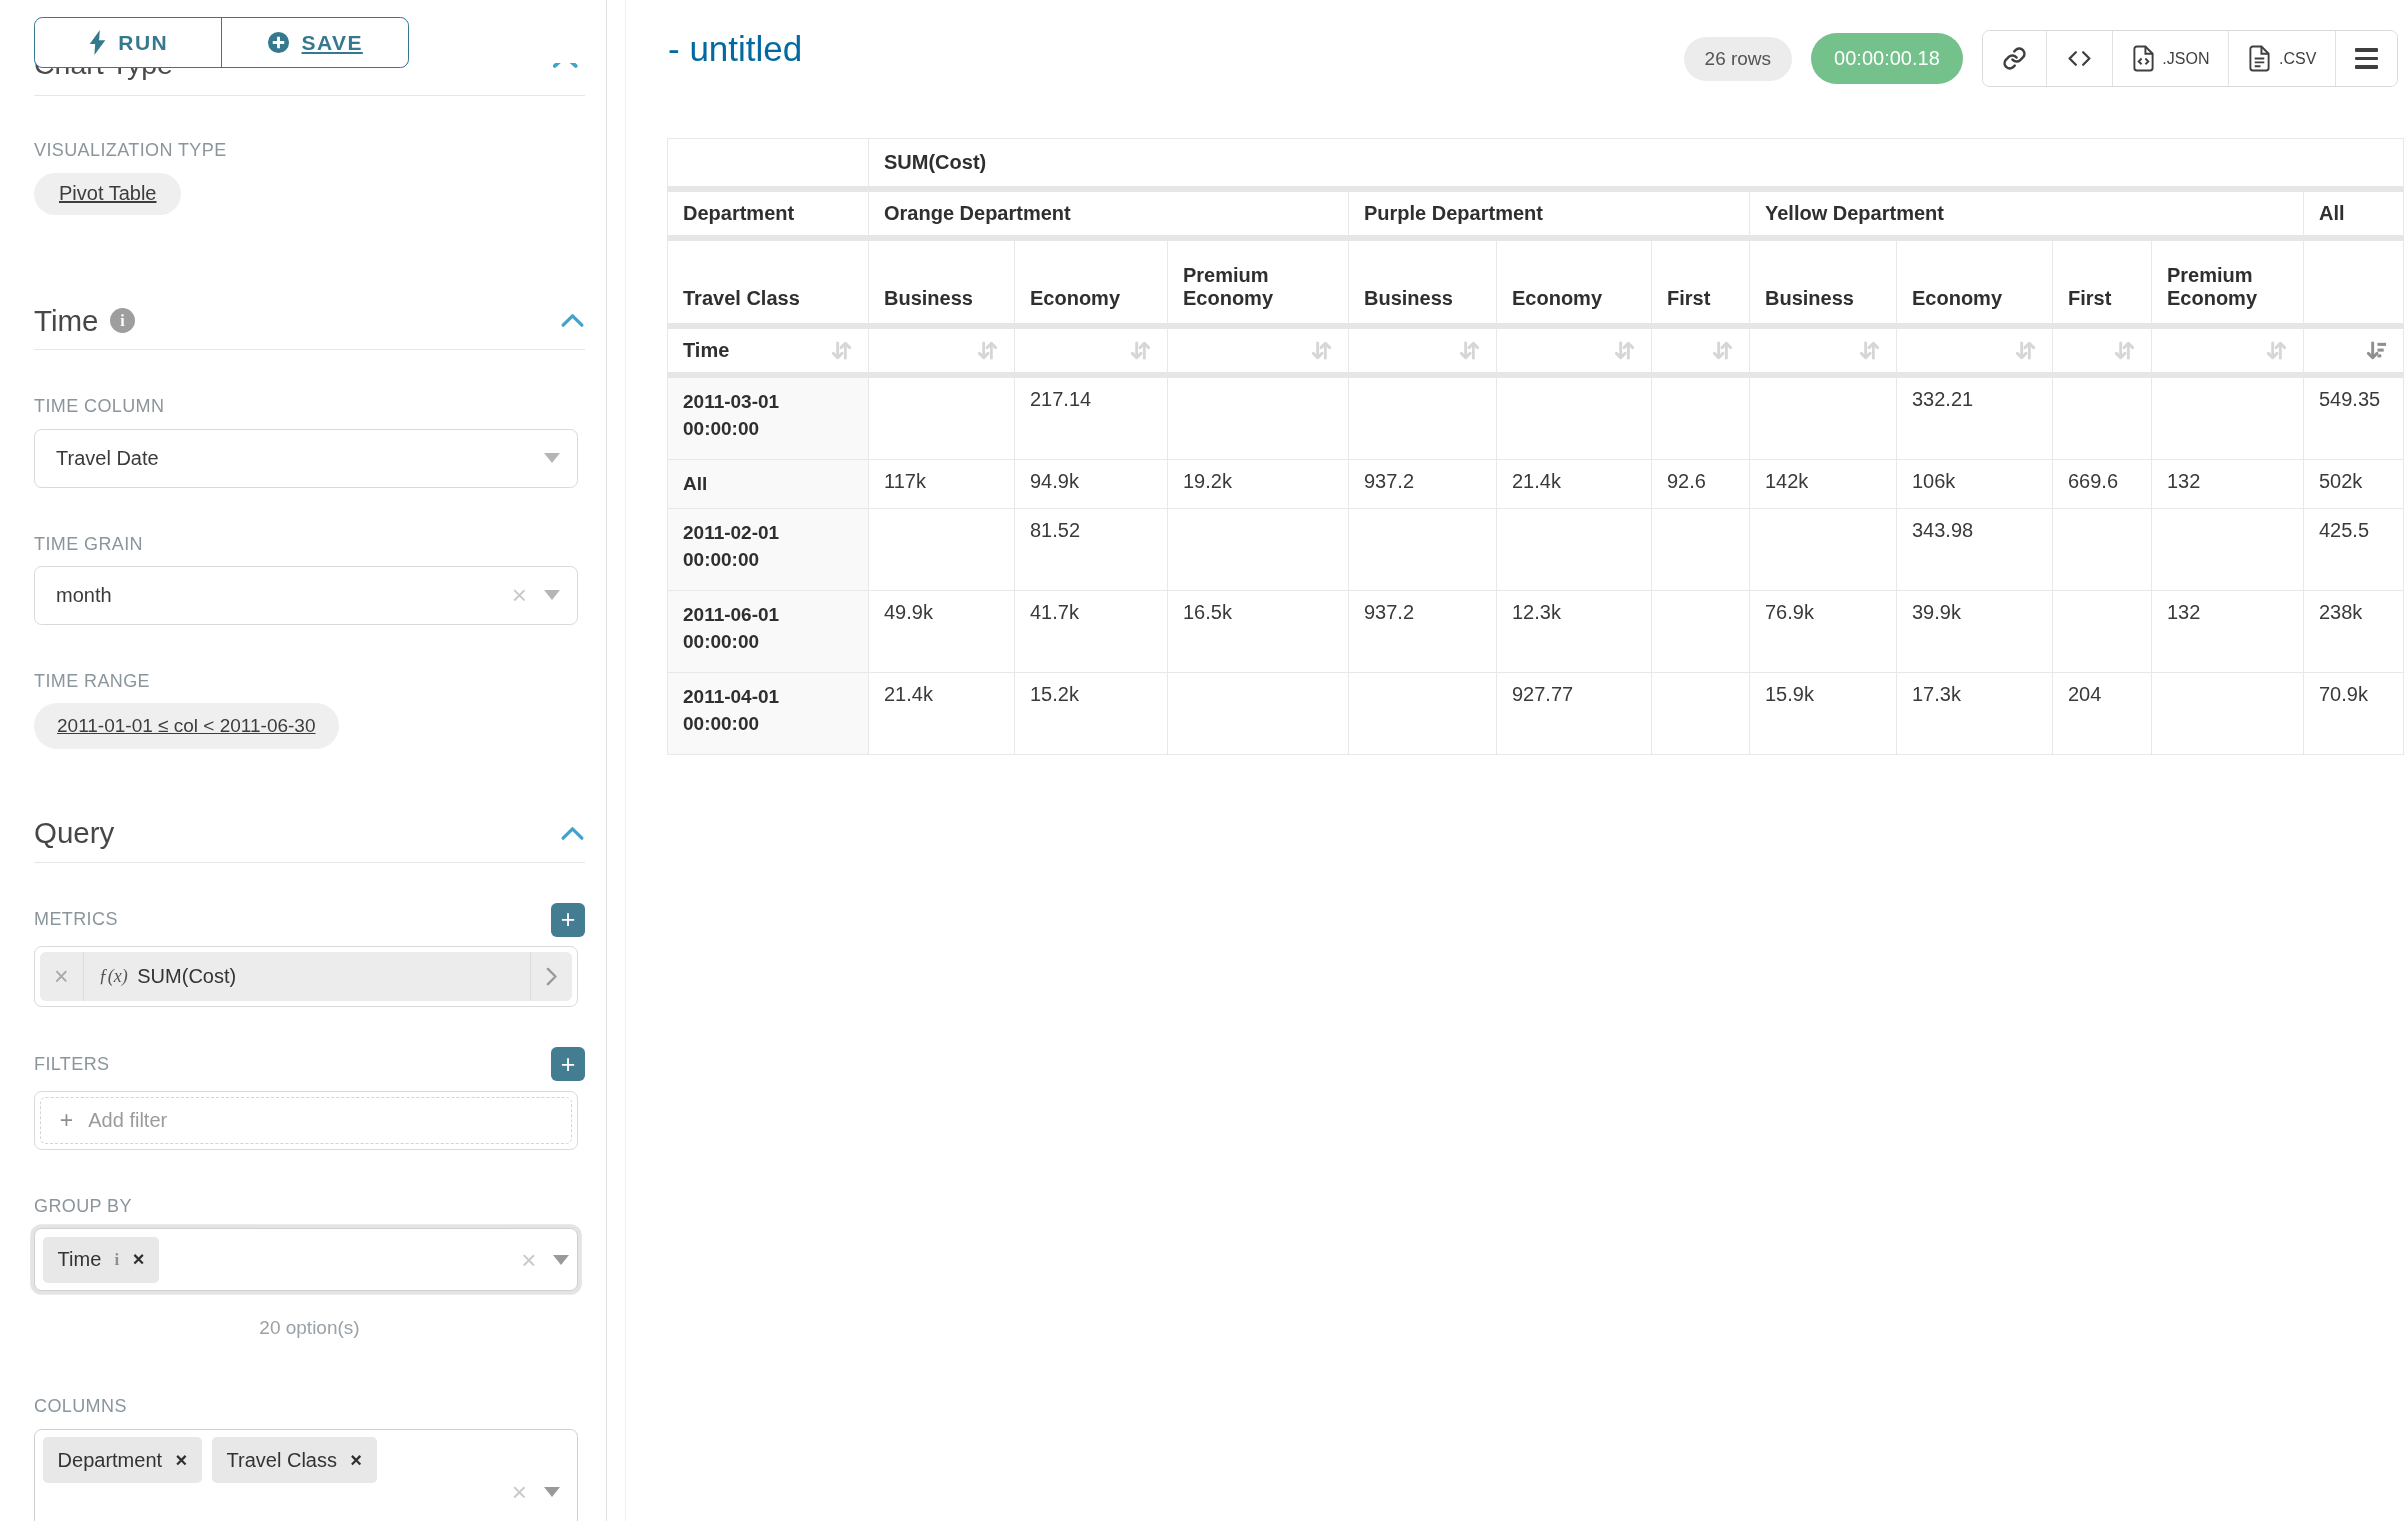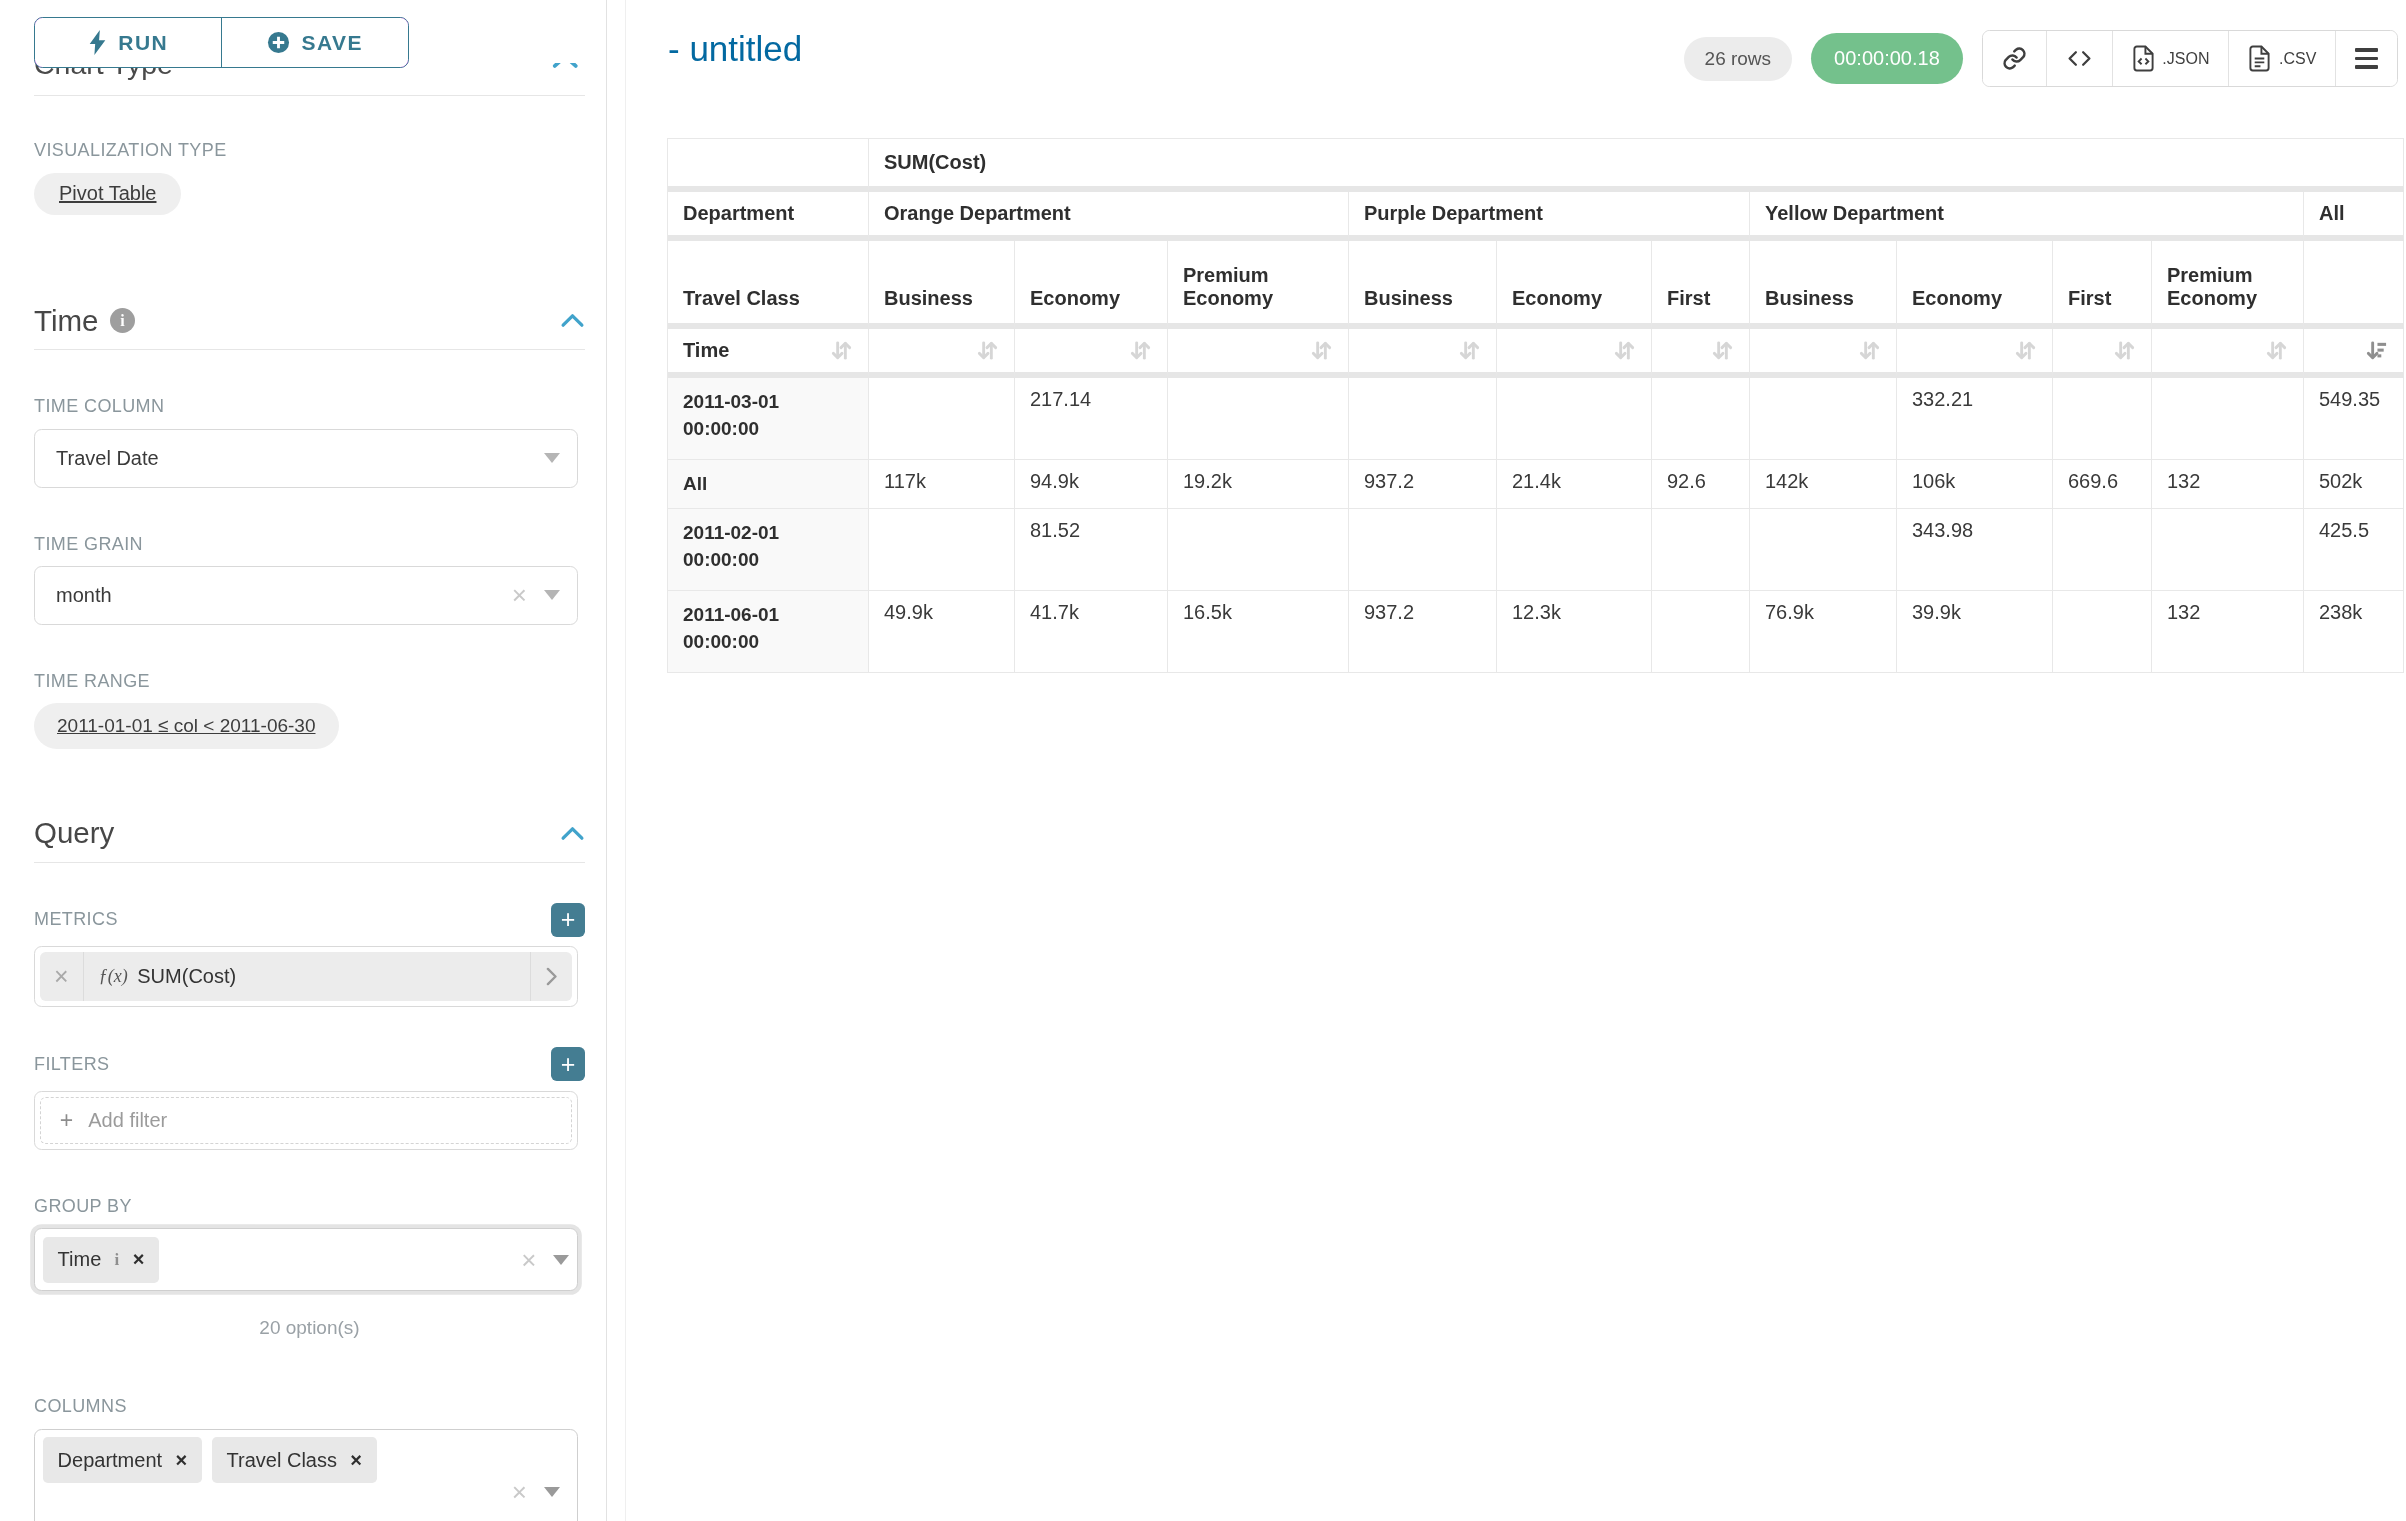--- a/index.html
+++ b/index.html
@@ -9,21 +9,21 @@
   
   .sidebar { position:absolute; left:0; top:0; width:606px; height:1522px; background:#fff; padding:0 21px 0 34px; }
   .gutter { position:absolute; left:606px; top:0; height:1522px; width:20px; background:#fff;
     border-left:1.9px solid #e2e2e2; border-right:1px solid #efefef; }
 
   .action-bar { position:absolute; left:34px; top:17px; width:375px; height:51px; z-index:6;
     display:flex; background:#d946ef; border:1.9px solid #36798f; border-radius:8.6px; overflow:hidden; }
   .action-btn { flex:1; display:flex; align-items:center; justify-content:center; gap:11.4px;
     background:#fff; border:none; cursor:pointer; color:#36798f; font-size:21px; font-weight:700;
     letter-spacing:1.4px; font-family:inherit; }
-  .action-btn + .action-btn { border-left:1.9px solid #36798f; }
+  .action-btn + .action-btn { border-left:1.9px solid #36798f;text-decoration:underline; }
 
   .chart-type-row { position:relative; margin-top:48px; height:36px; z-index:1; }
   .chart-type-row .h2cut { font-size:28.5px; color:#4a4a4a; }
   .chev-stub-clip { position:absolute; right:5.7px; top:15px; width:28.5px; height:10.5px; overflow:hidden; }
   .chev-stub-clip svg { display:block; transform:translateY(-12.4px); }
 
   .divider { height:0; border-bottom:1.9px solid #e6e6e6; margin-top:11.4px; }
 
   .ctl-label { font-size:18px; color:#8a969c; letter-spacing:0.4px; }
   .hint { font-size:19px; color:#9aa1a6; }
@@ -540,17 +540,31 @@
             <td>16.5k</td>
             <td>937.2</td>
             <td>12.3k</td>
             <td></td>
             <td>76.9k</td>
             <td>39.9k</td>
             <td></td>
             <td>132</td>
             <td>238k</td>
           </tr>
+          <tr class="date-row">
+            <th class="rowlabel">2011-04-01 00:00:00</th>
+            <td>21.4k</td>
+            <td>15.2k</td>
+            <td></td>
+            <td></td>
+            <td>927.77</td>
+            <td></td>
+            <td>15.9k</td>
+            <td>17.3k</td>
+            <td>204</td>
+            <td></td>
+            <td>70.9k</td>
+          </tr>
         </tbody>
       </table>
   </div>
 </div>
 
 
 </body></html>

